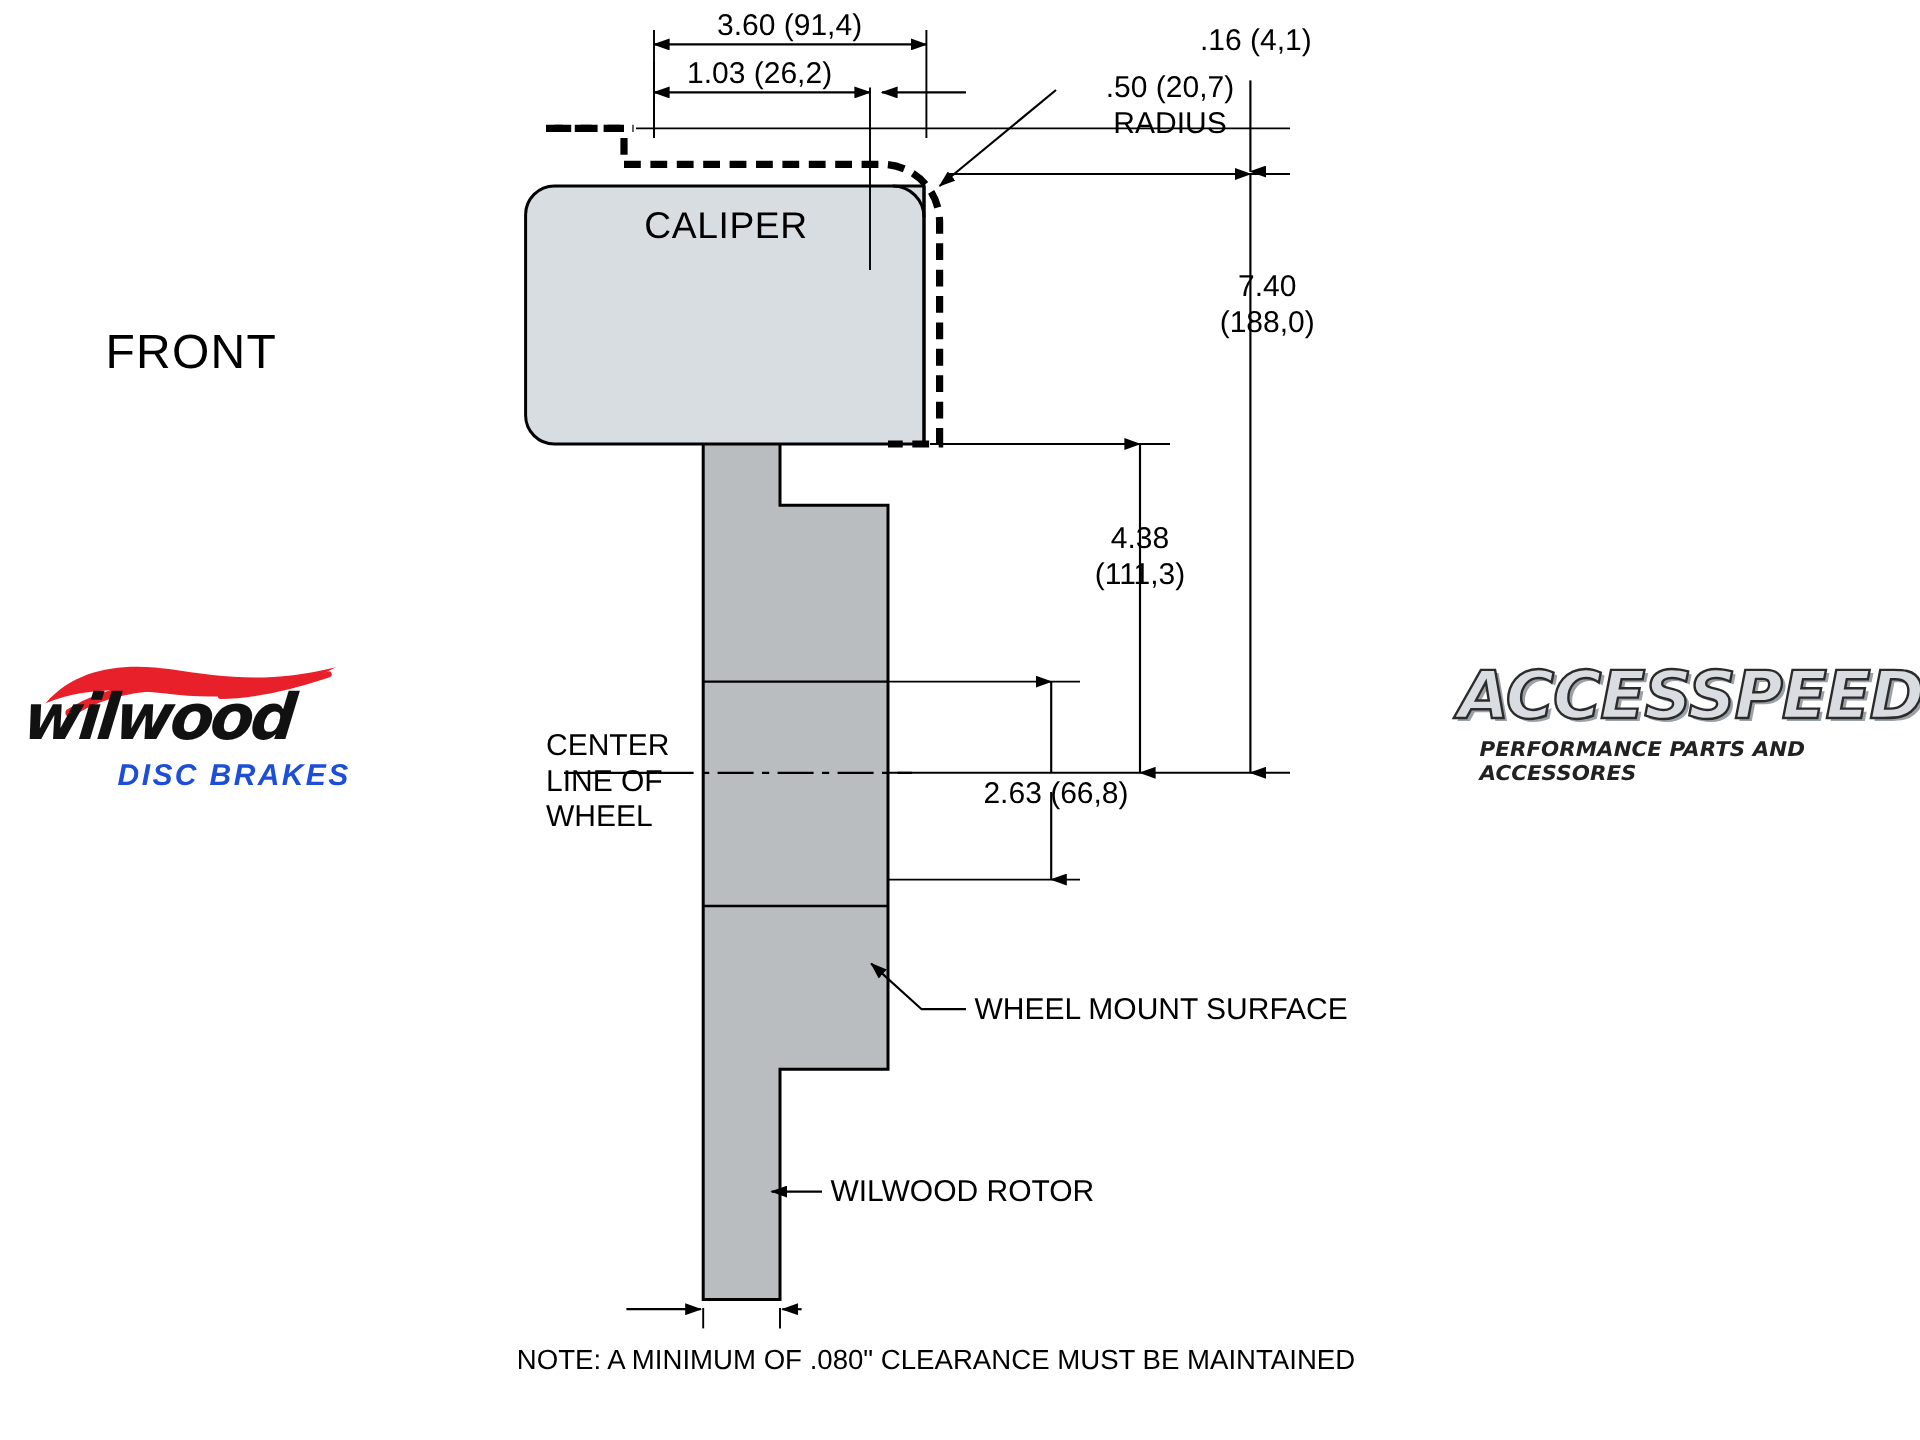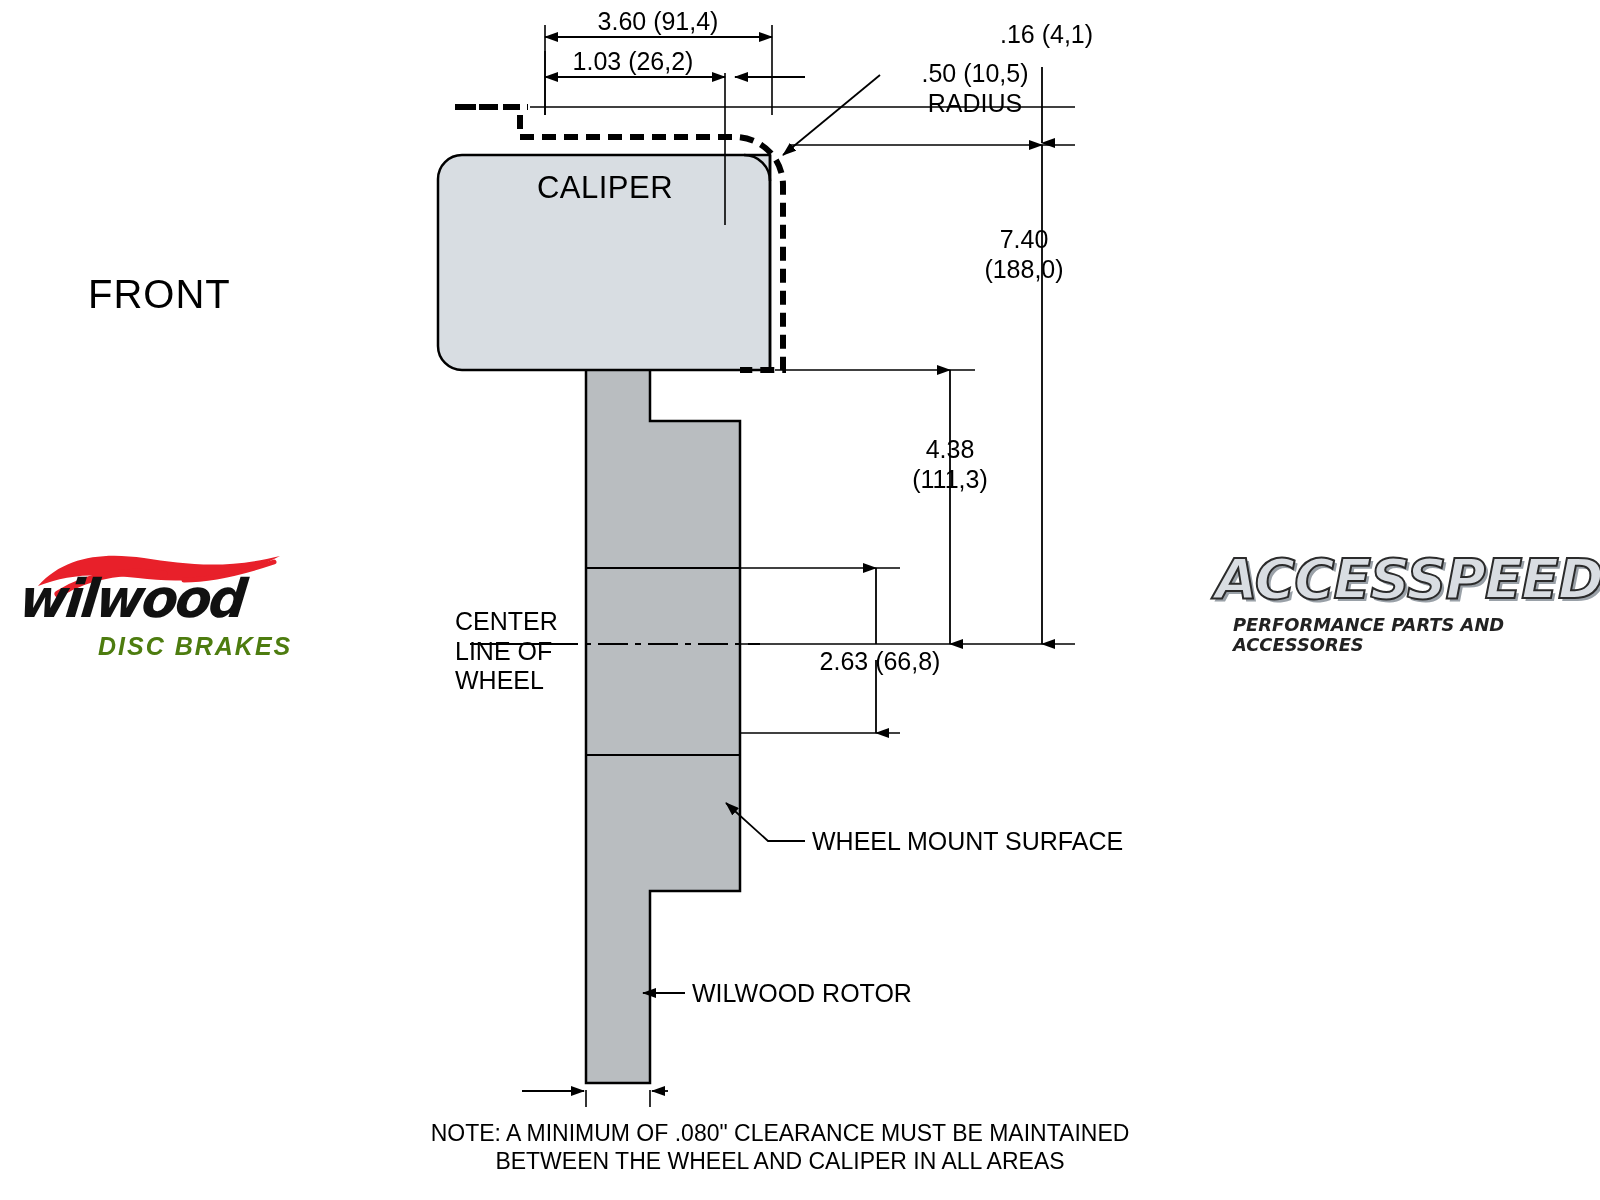--- a/index.html
+++ b/index.html
@@ -69,21 +69,21 @@
   }
   .ww-disc {
     position: absolute;
     left: 84px;
     top: 92px;
     font-family: "Liberation Sans", sans-serif;
     font-style: italic;
     font-weight: bold;
     font-size: 25px;
     letter-spacing: 2px;
-    color: #4d7c0f;
+    color: #1d4ed8;
   }
   .ww-swoosh {
     position: absolute;
     left: 20px;
     top: 10px;
     width: 250px;
     height: 52px;
   }
 
   
@@ -244,26 +244,26 @@
       <line x1="522" y1="1076" x2="584" y2="1076" stroke="#000" stroke-width="1.8" marker-end="url(#arrowR)"></line>
       <line x1="652" y1="1076" x2="668" y2="1076" stroke="#000" stroke-width="1.8" marker-start="url(#arrowL)"></line>
     </g>
 
   </svg>
 
   <div class="lbl dim center" style="left:588px; top:-8px; width:140px;">3.60 (91,4)</div>
 
   <div class="lbl dim center" style="left:558px; top:32px; width:150px;">1.03 (26,2)</div>
 
-  <div class="lbl dim center" style="left:880px; top:44px; width:190px;">.50 (10,5)
+  <div class="lbl dim center" style="left:880px; top:44px; width:190px;">.50 (20,7)
 RADIUS</div>
 
   <div class="lbl dim" style="left:1000px; top:5px;">.16 (4,1)</div>
 
-  <div class="lbl dim center" style="left:964px; top:210px; width:120px;">7.40
+  <div class="lbl dim center" style="left:996px; top:210px; width:120px;">7.40
 (188,0)</div>
 
   <div class="lbl dim center" style="left:895px; top:420px; width:110px;">4.38
 (111,3)</div>
 
   <div class="lbl dim center" style="left:750px; top:632px; width:260px;">2.63 (66,8)</div>
 
 
   <div class="lbl caliper-label center" style="left:500px; top:155px; width:210px;">CALIPER</div>
 
@@ -271,21 +271,20 @@
 LINE OF
 WHEEL</div>
 
   <div class="lbl dim" style="left:812px; top:812px;">WHEEL MOUNT SURFACE</div>
 
   <div class="lbl dim" style="left:692px; top:964px;">WILWOOD ROTOR</div>
 
 
   <div class="lbl note center" style="left:330px; top:1105px; width:900px;">NOTE: A MINIMUM OF .080" CLEARANCE MUST BE MAINTAINED</div>
 
-  <div class="lbl note center" style="left:330px; top:1133px; width:900px;">BETWEEN THE WHEEL AND CALIPER IN ALL AREAS</div>
 
   <div class="lbl big" style="left:88px; top:256px;">FRONT</div>
 
   <div id="wilwood-logo">
     <svg class="ww-swoosh" viewBox="0 0 250 52">
       <path d="M4,36 C30,6 70,2 110,8 C150,14 190,20 246,6 C200,30 150,34 104,28 C64,23 34,24 4,36 Z" fill="#e8202a"></path>
       <path d="M24,44 C60,22 96,20 130,24" fill="none" stroke="#e8202a" stroke-width="7" stroke-linecap="round"></path>
       <path d="M150,30 C180,30 210,22 240,12" fill="none" stroke="#e8202a" stroke-width="5" stroke-linecap="round"></path>
     </svg>
     <div class="ww-word">wilwood</div>

